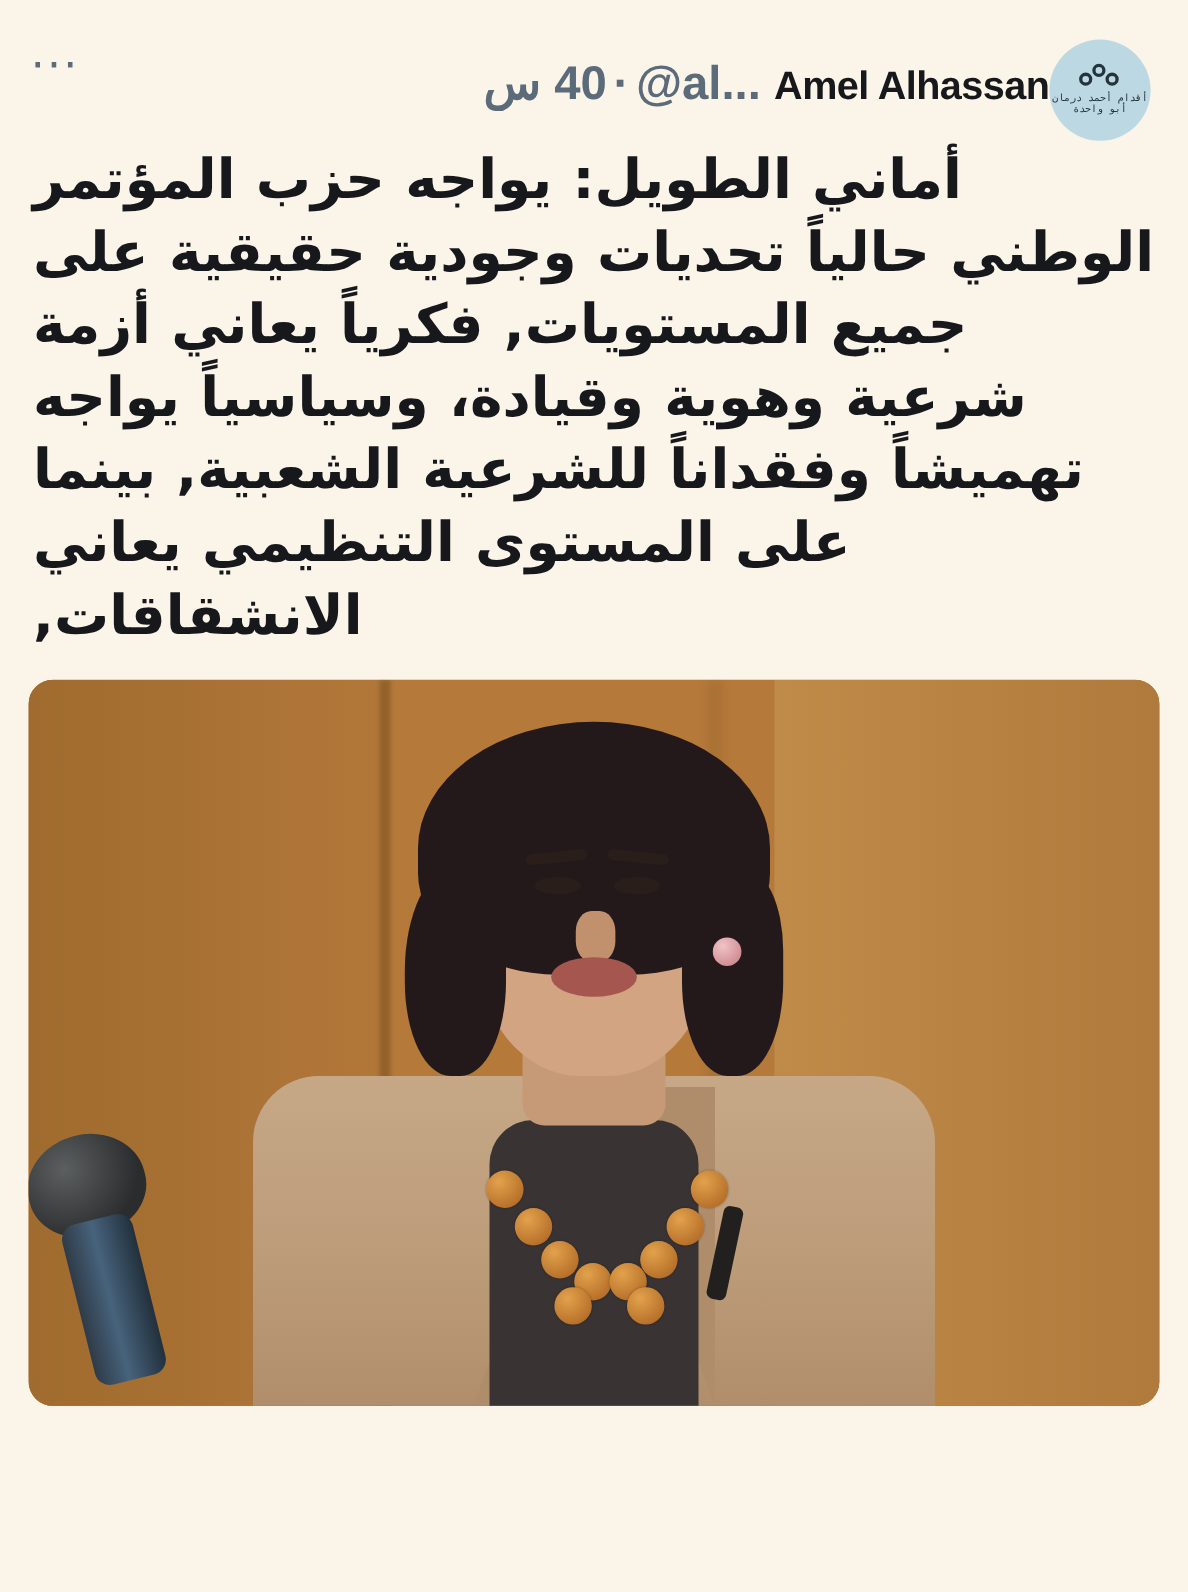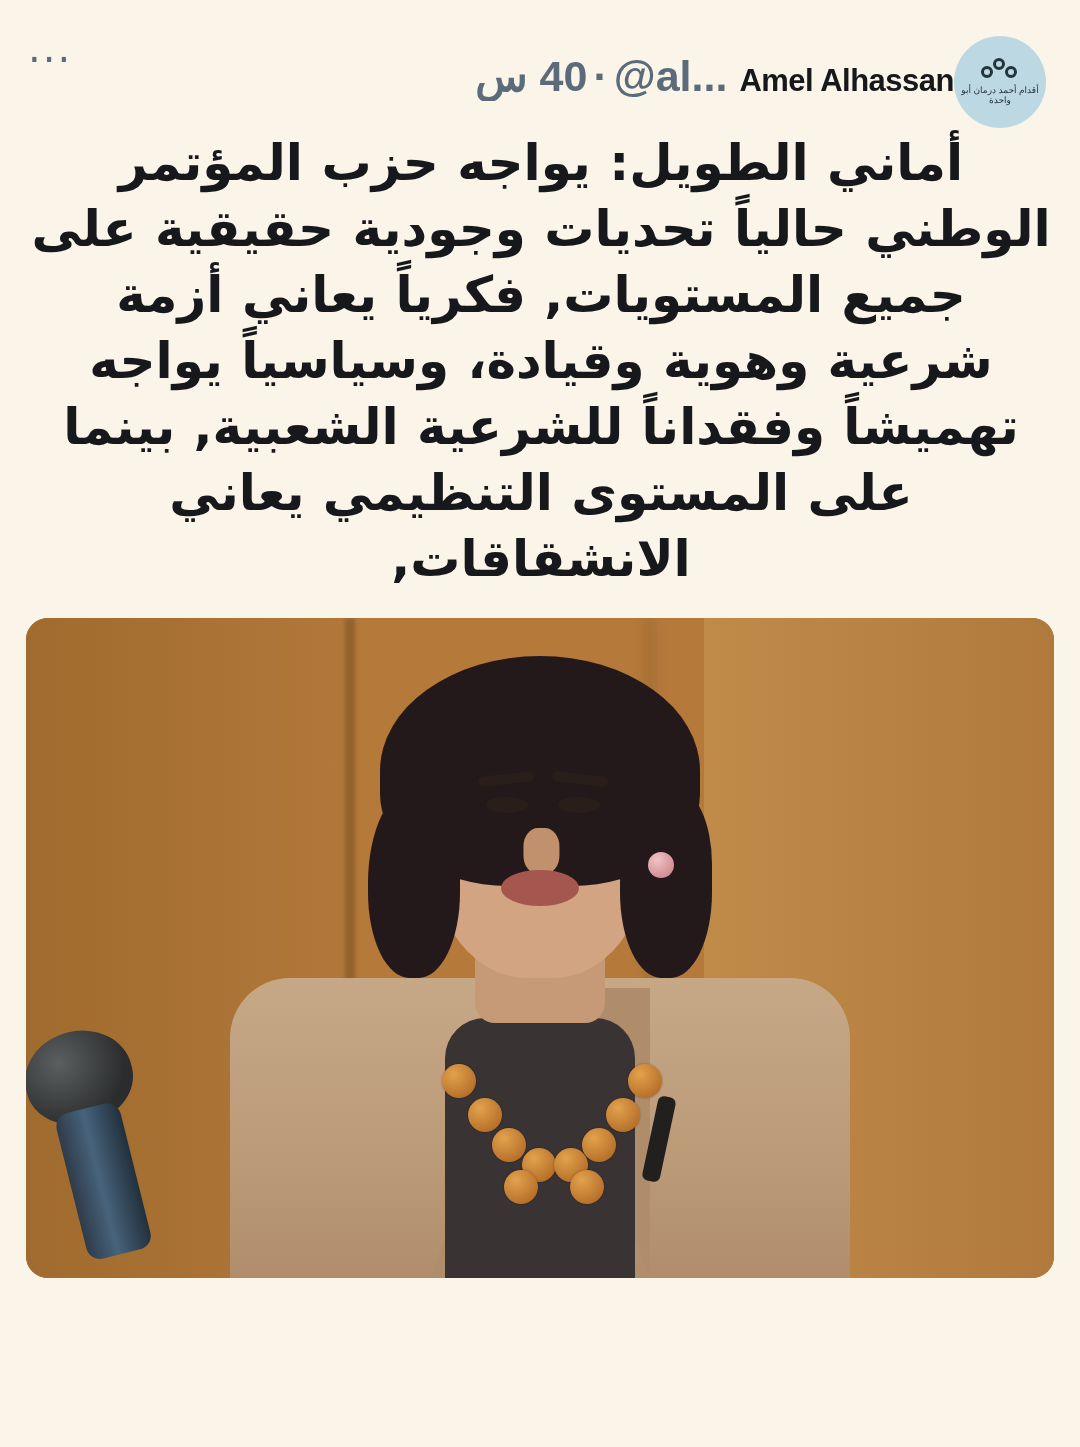--- a/index.html
+++ b/index.html
@@ -63,36 +63,36 @@
     box-sizing: border-box;
   }
   .avatar .av-marks span:nth-child(1) { left: 2px;  top: 8px; }
   .avatar .av-marks span:nth-child(2) { left: 14px; top: 0px; }
   .avatar .av-marks span:nth-child(3) { left: 26px; top: 8px; }
   .avatar .av-caption {
     font-size: 9px;
     color: #24343c;
     line-height: 1.1;
     text-align: center;
-    font-family: Liberation Sans, sans-serif;
+    font-family: Liberation Mono, monospace;
   }
 
   .name-block {
     flex: 1 1 auto;
     display: flex;
     flex-direction: row;
     align-items: baseline;
     justify-content: flex-start;
     direction: rtl;
     padding-top: 14px;
     overflow: hidden;
     white-space: nowrap;
   }
   .display-name {
-    font-size: 31px;
+    font-size: 36px;
     font-weight: bold;
     color: #16181c;
     letter-spacing: -0.5px;
     font-family: "Liberation Sans", sans-serif;
     direction: ltr;
     unicode-bidi: isolate;
   }
   .handle,
   .dot-sep,
   .timestamp {
@@ -126,21 +126,21 @@
     letter-spacing: 2px;
   }
 
   
   .tweet-text {
     margin-top: 2px;
     font-size: 50px;
     line-height: 1.32;
     font-weight: bold;
     color: #16181c;
-    text-align: center;
+    text-align: left;
     direction: rtl;
     font-family: "DejaVu Sans", sans-serif;
     padding-left: 4px;
     padding-right: 2px;
     letter-spacing: -0.3px;
     word-spacing: 1px;
   }
 
   
   .media {

